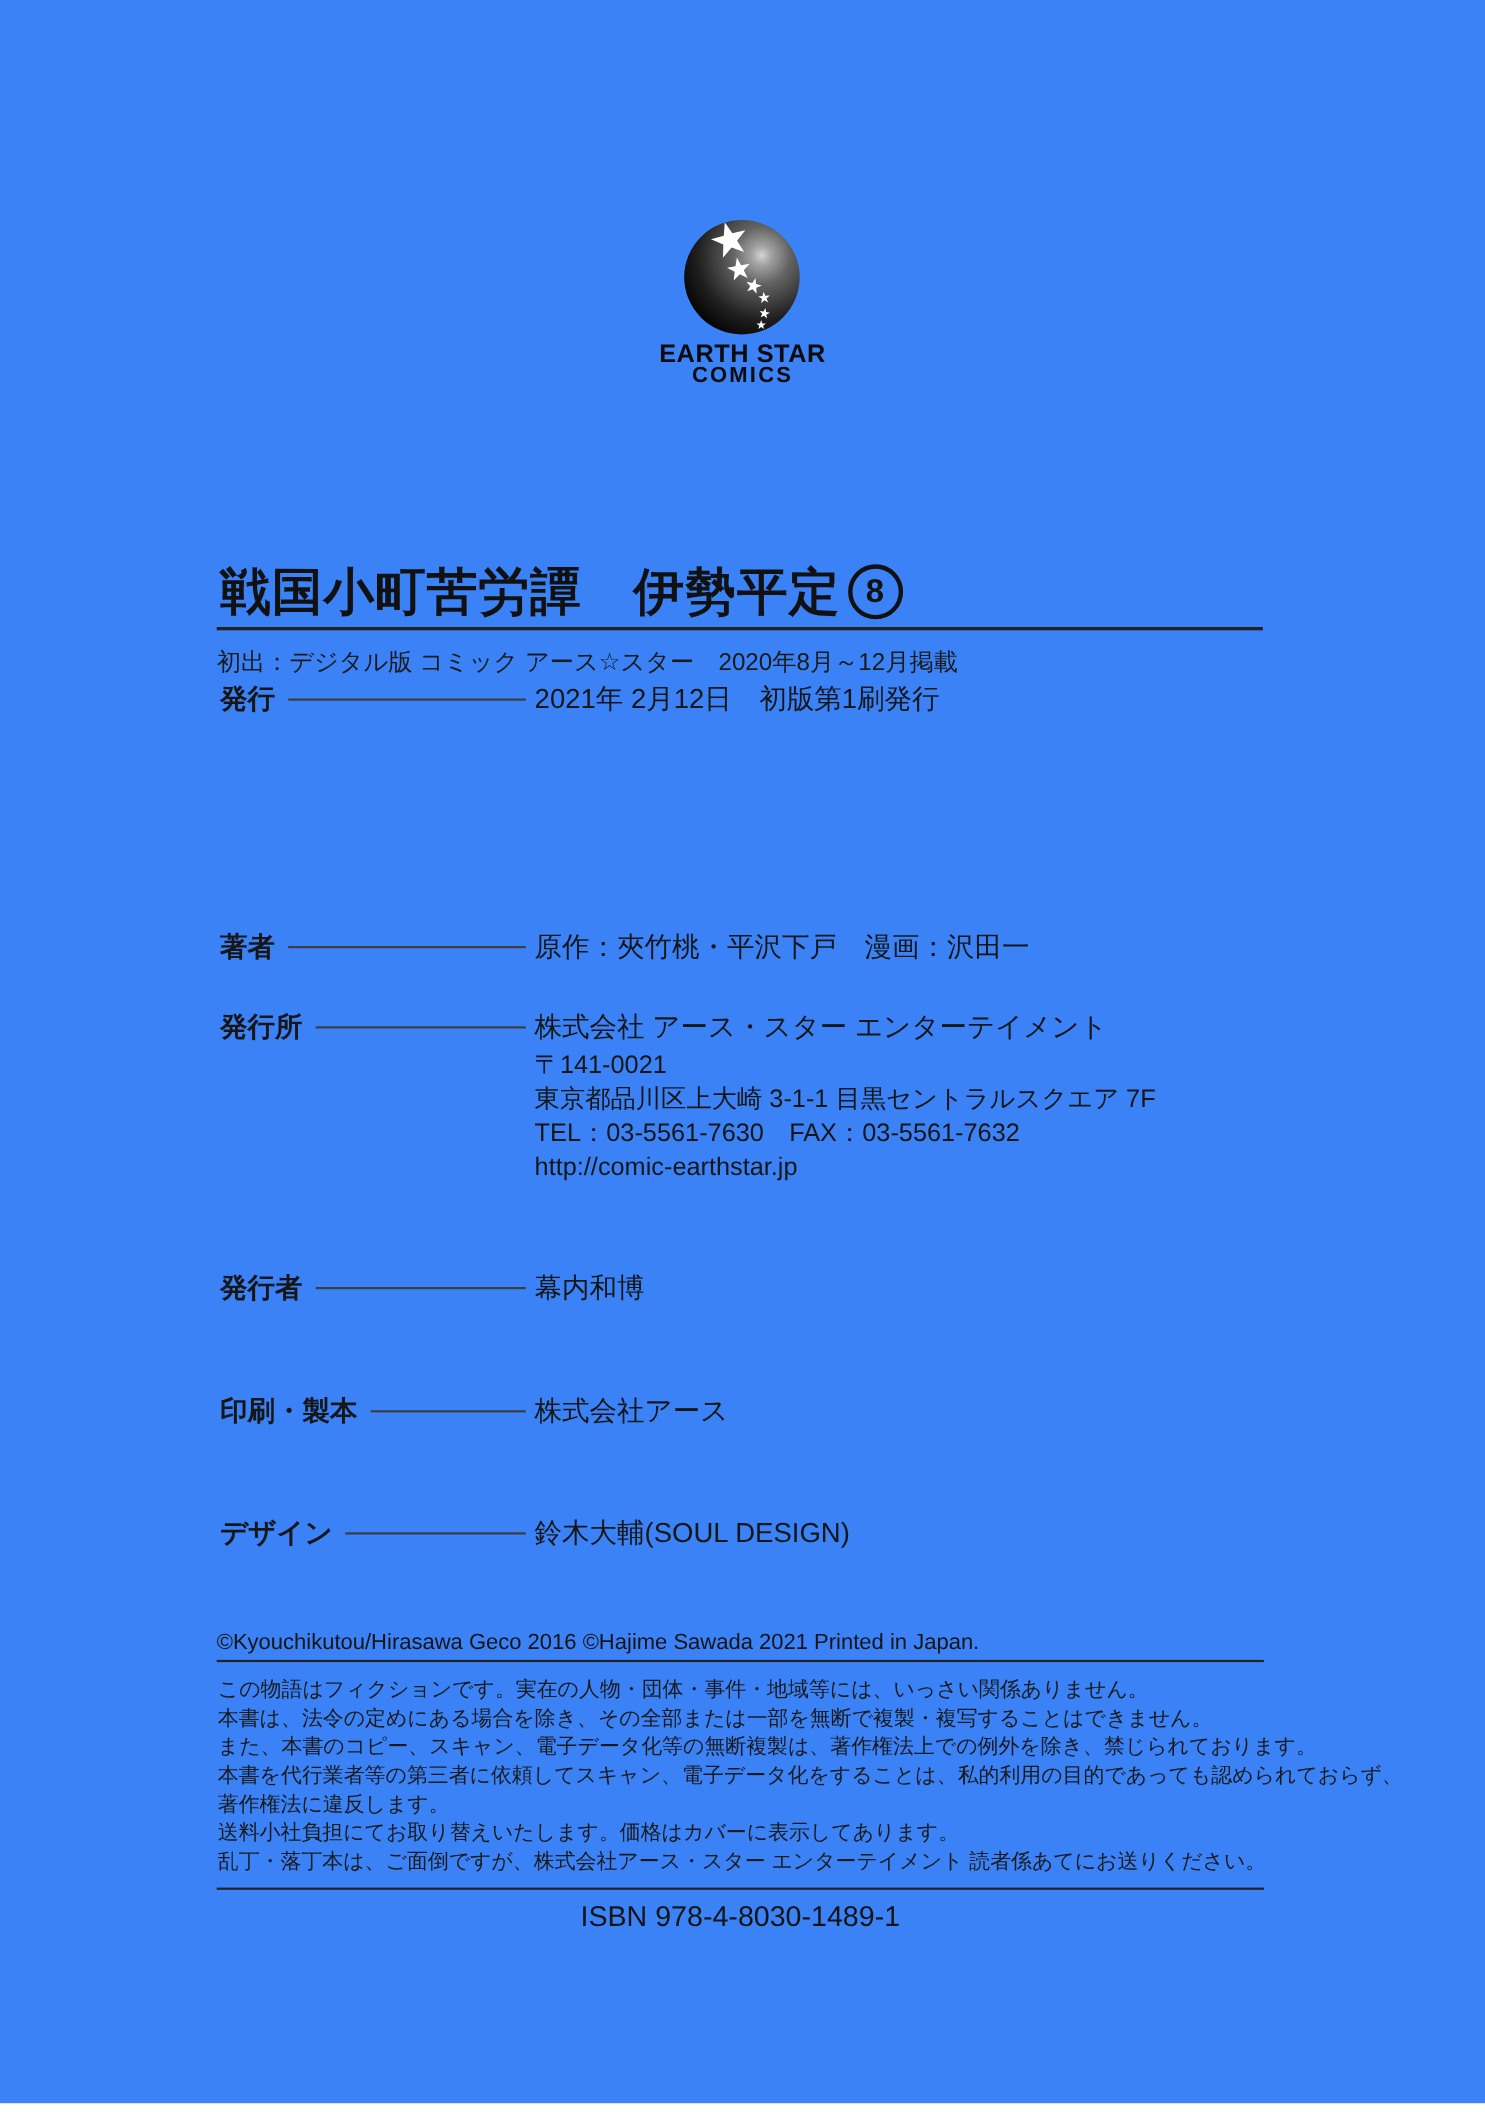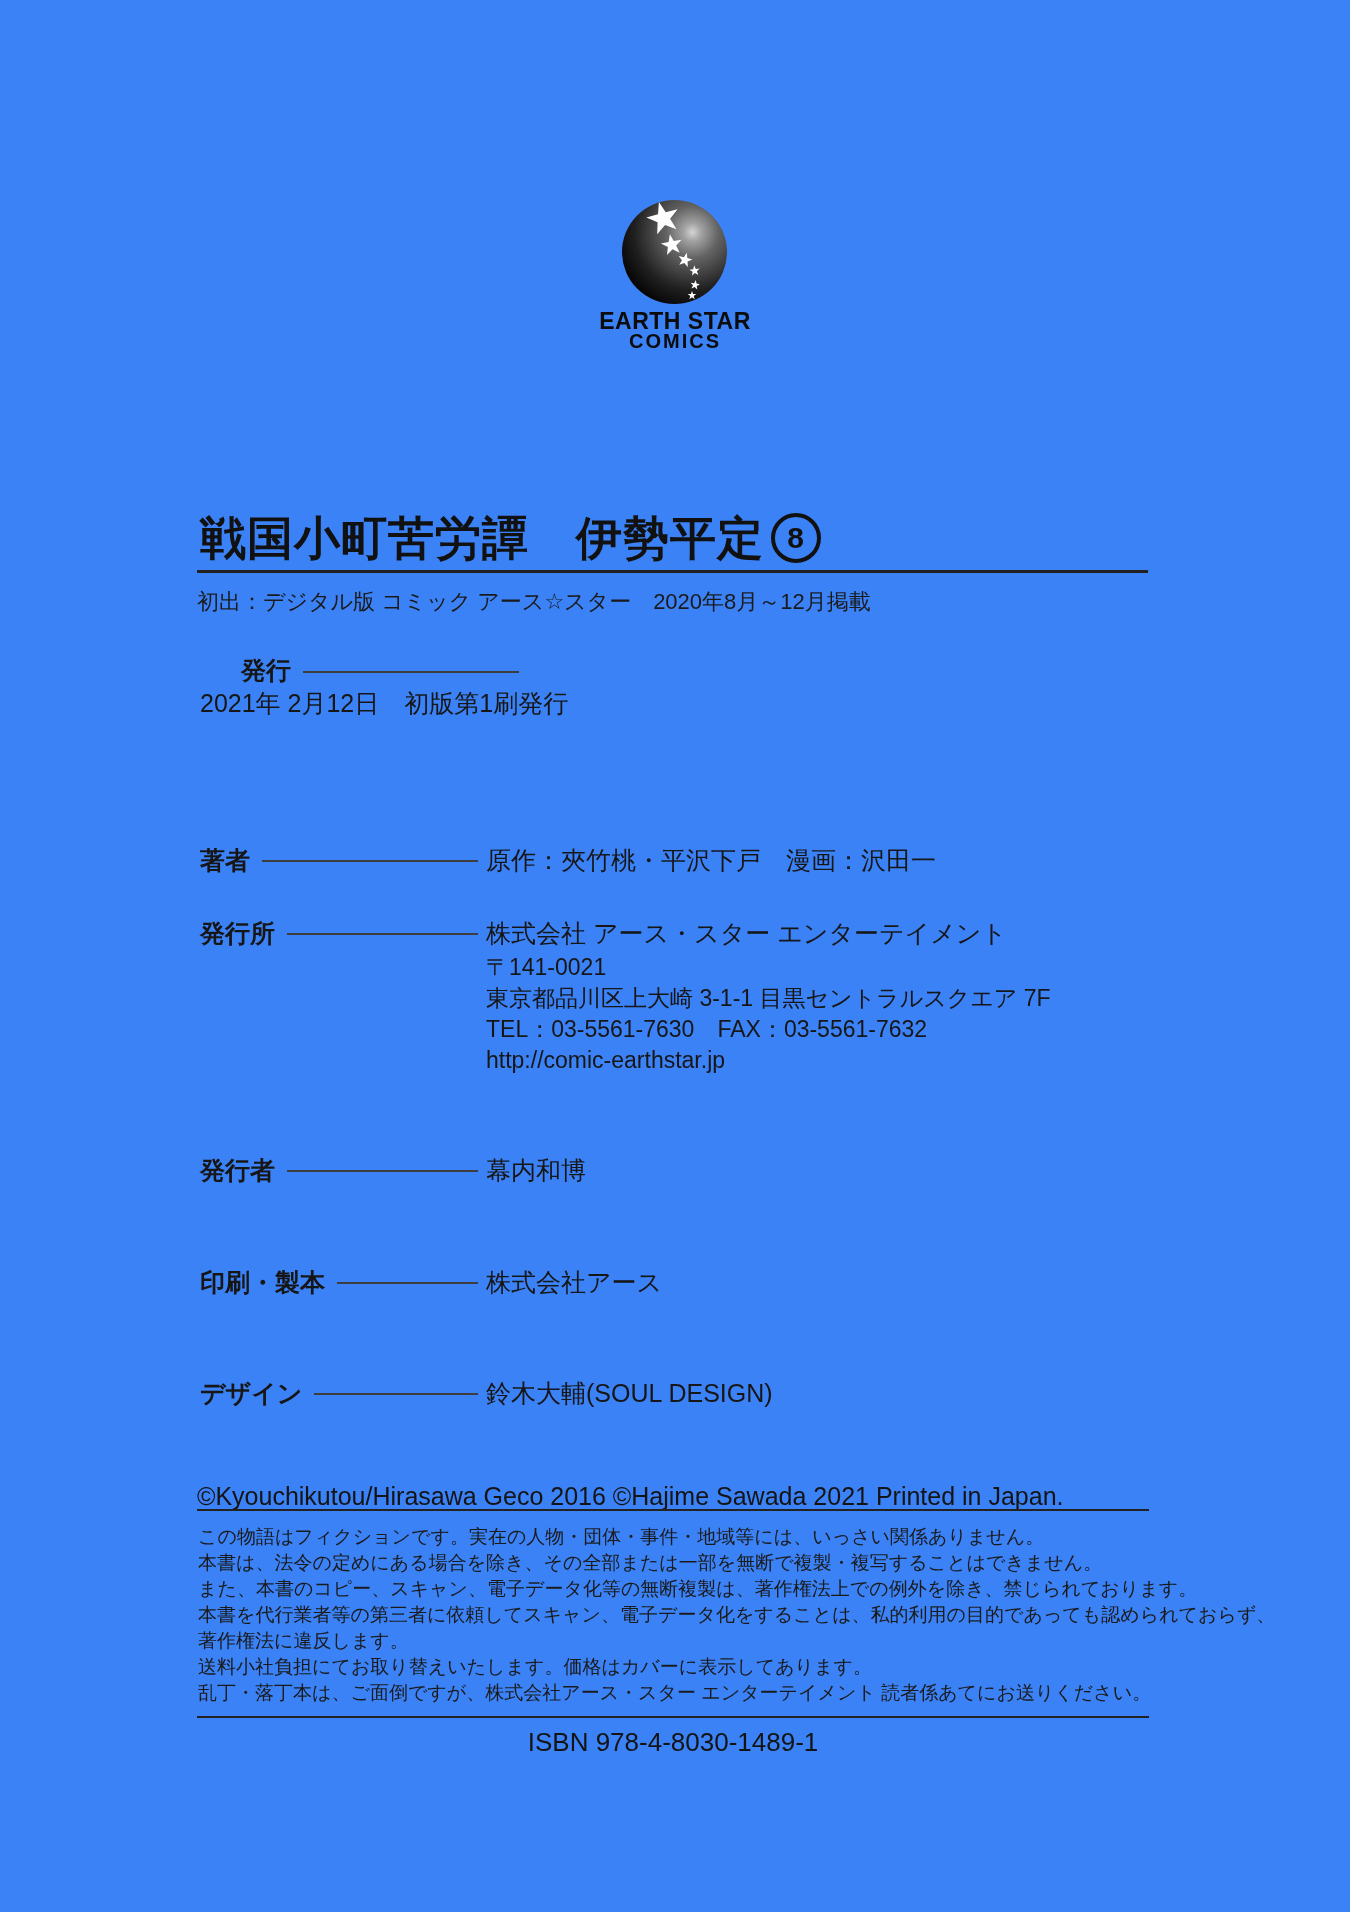--- a/index.html
+++ b/index.html
@@ -55,21 +55,21 @@
   .row-label{font-size:25px;font-weight:600;color:#161616;}
   .leader{flex:1;height:2px;background:#3d3d3d;margin:2px 8px 0 12px;}
   .row-value{font-size:25px;font-weight:500;color:#161616;}
   .address{
     position:absolute;left:486px;top:952px;
     font-size:23px;font-weight:500;line-height:31px;color:#161616;white-space:nowrap;
   }
   
   .copyright{
     position:absolute;left:197px;top:1482px;
-    font-size:25px;font-weight:500;color:#141414;white-space:nowrap;
+    font-size:20px;font-weight:500;color:#141414;white-space:nowrap;
   }
   .legal{
     position:absolute;left:198px;top:1524px;
     font-size:19px;font-weight:500;line-height:26px;color:#1a1a1a;white-space:nowrap;
   }
   .isbn{
     position:absolute;left:197px;top:1727px;width:952px;
     text-align:center;font-size:26px;font-weight:500;color:#141414;
   }
   .bottom-cutoff{
@@ -99,21 +99,21 @@
     <div class="wordmark2">COMICS</div>
   </div>
 
   <div class="book-title">
     <span>戦国小町苦労譚　伊勢平定</span>
     <span class="vol-badge">8</span>
   </div>
   <div class="rule" style="left:197px;top:570px;width:951px;height:3px;"></div>
   <div class="first-pub">初出：デジタル版 コミック アース☆スター　2020年8月～12月掲載</div>
 
-  <div class="row" style="top:654px;flex-direction:column;">
+  <div class="row" style="top:618px;">
     <div class="row-head">
       <span class="row-label">発行</span>
       <span class="leader"></span>
     </div>
     <span class="row-value">2021年 2月12日　初版第1刷発行</span>
   </div>
 
   <div class="row" style="top:843px;">
     <div class="row-head">
       <span class="row-label">著者</span>

